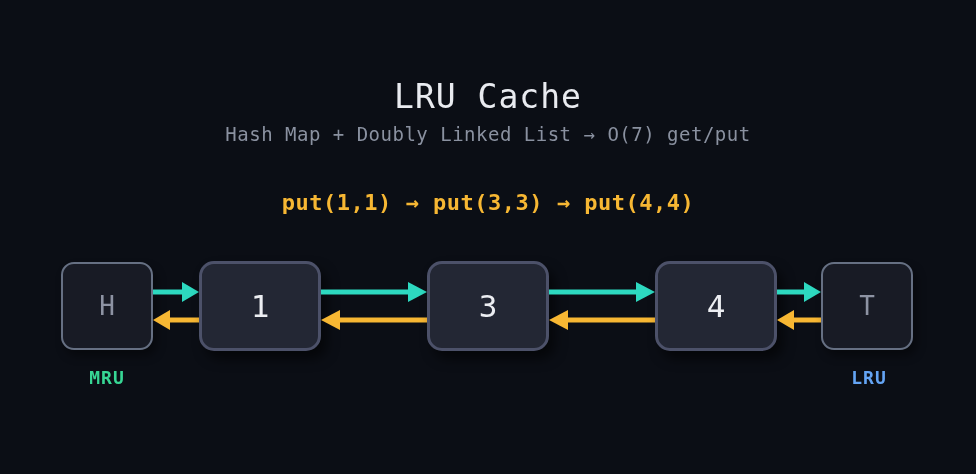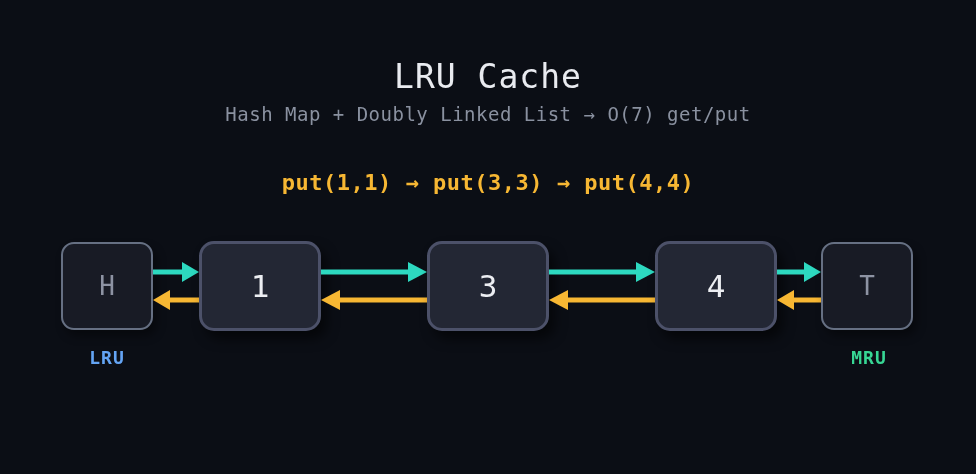--- a/index.html
+++ b/index.html
@@ -24,21 +24,21 @@
     overflow: hidden;
   }
   body {
     background: var(--bg);
     font-family: "DejaVu Sans Mono", "Liberation Mono", monospace;
     color: var(--title-color);
   }
   .stage {
     width: 976px;
     height: 474px;
-    padding-top: 56px;
+    padding-top: 76px;
   }
   .header { text-align: center; }
   .title {
     font-size: 33px;
     font-weight: 400;
     letter-spacing: 1px;
     color: var(--title-color);
     line-height: 1.25;
   }
   .subtitle {
@@ -167,17 +167,17 @@
       <polygon class="prev-head" points="17,32 0,42 17,52"></polygon>
     </svg>
 
     <div class="node sentinel">
       <span>T</span>
     </div>
 
   </div>
 
   <div class="legend-row">
+    <div class="legend-label mru">MRU</div>
     <div class="legend-label lru">LRU</div>
-    <div class="legend-label mru">MRU</div>
   </div>
 
 </div>
 
 </body></html>

